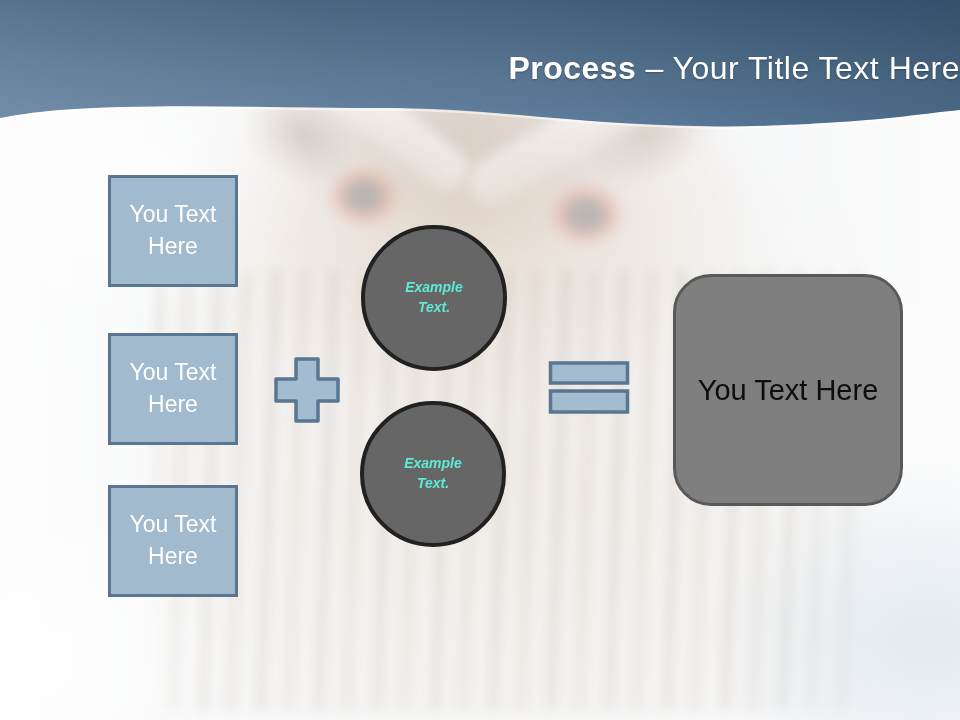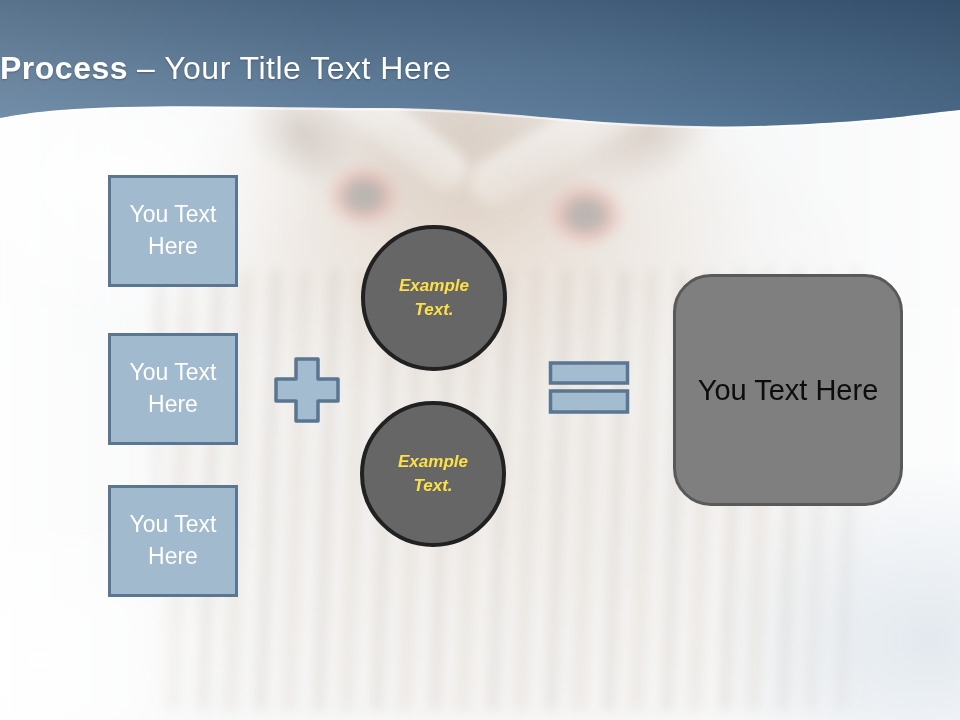--- a/index.html
+++ b/index.html
@@ -42,42 +42,42 @@
     background:
       radial-gradient(ellipse 260px 200px at 120px 180px, rgba(255,255,255,0.85), rgba(255,255,255,0) 75%),
       radial-gradient(ellipse 300px 240px at 930px 640px, rgba(206,217,227,0.55), rgba(206,217,227,0) 75%),
       radial-gradient(ellipse 260px 220px at 40px 660px, rgba(255,255,255,0.8), rgba(255,255,255,0) 75%),
       linear-gradient(90deg, rgba(255,255,255,0.85) 0, rgba(255,255,255,0.3) 18%, rgba(255,255,255,0.28) 80%, rgba(255,255,255,0.7) 100%),
       linear-gradient(180deg, rgba(255,255,255,0.40), rgba(255,255,255,0.48));
   }
   
   .header-band{position:absolute;left:0;top:0;width:960px;height:135px;}
   .slide-title{
-    position:absolute;left:0;top:50px;width:960px;text-align:left;
+    position:absolute;left:0;top:50px;width:960px;text-align:right;
     color:#ffffff;font-size:32px;letter-spacing:0.5px;
     text-shadow:0 1px 2px rgba(0,0,0,0.25);
   }
   .slide-title .bold{font-weight:bold;}
   .slide-title .regular{font-weight:normal;margin-left:9px;}
   
   .process-box{
     position:absolute;left:108px;width:130px;height:112px;box-sizing:border-box;
     background:#a2bacd;border:3px solid #5a7690;
     display:flex;align-items:center;justify-content:center;text-align:center;
     color:#ffffff;font-size:23px;line-height:1.38;padding:4px 10px;
   }
   .box-1{top:175px;} .box-2{top:333px;} .box-3{top:485px;}
   .op-icon{position:absolute;}
   .plus-pos{left:272px;top:355px;}
   .equals-pos{left:546px;top:358px;}
   .example-circle{
     position:absolute;width:146px;height:146px;box-sizing:border-box;border-radius:50%;
     background:#666666;border:4px solid #212121;
     display:flex;align-items:center;justify-content:center;text-align:center;
-    color:#fde047;font-size:17px;font-weight:bold;font-style:italic;line-height:1.4;
+    color:#5eead4;font-size:14px;font-weight:bold;font-style:italic;line-height:1.4;
     padding:0 36px;
   }
   .circle-1{left:361px;top:225px;}
   .circle-2{left:360px;top:401px;}
   .result-box{
     position:absolute;left:673px;top:274px;width:230px;height:232px;box-sizing:border-box;
     background:#7f7f7f;border:3px solid #595959;border-radius:38px;
     display:flex;align-items:center;justify-content:center;text-align:center;
     color:#0d0d0d;font-size:29px;
   }

